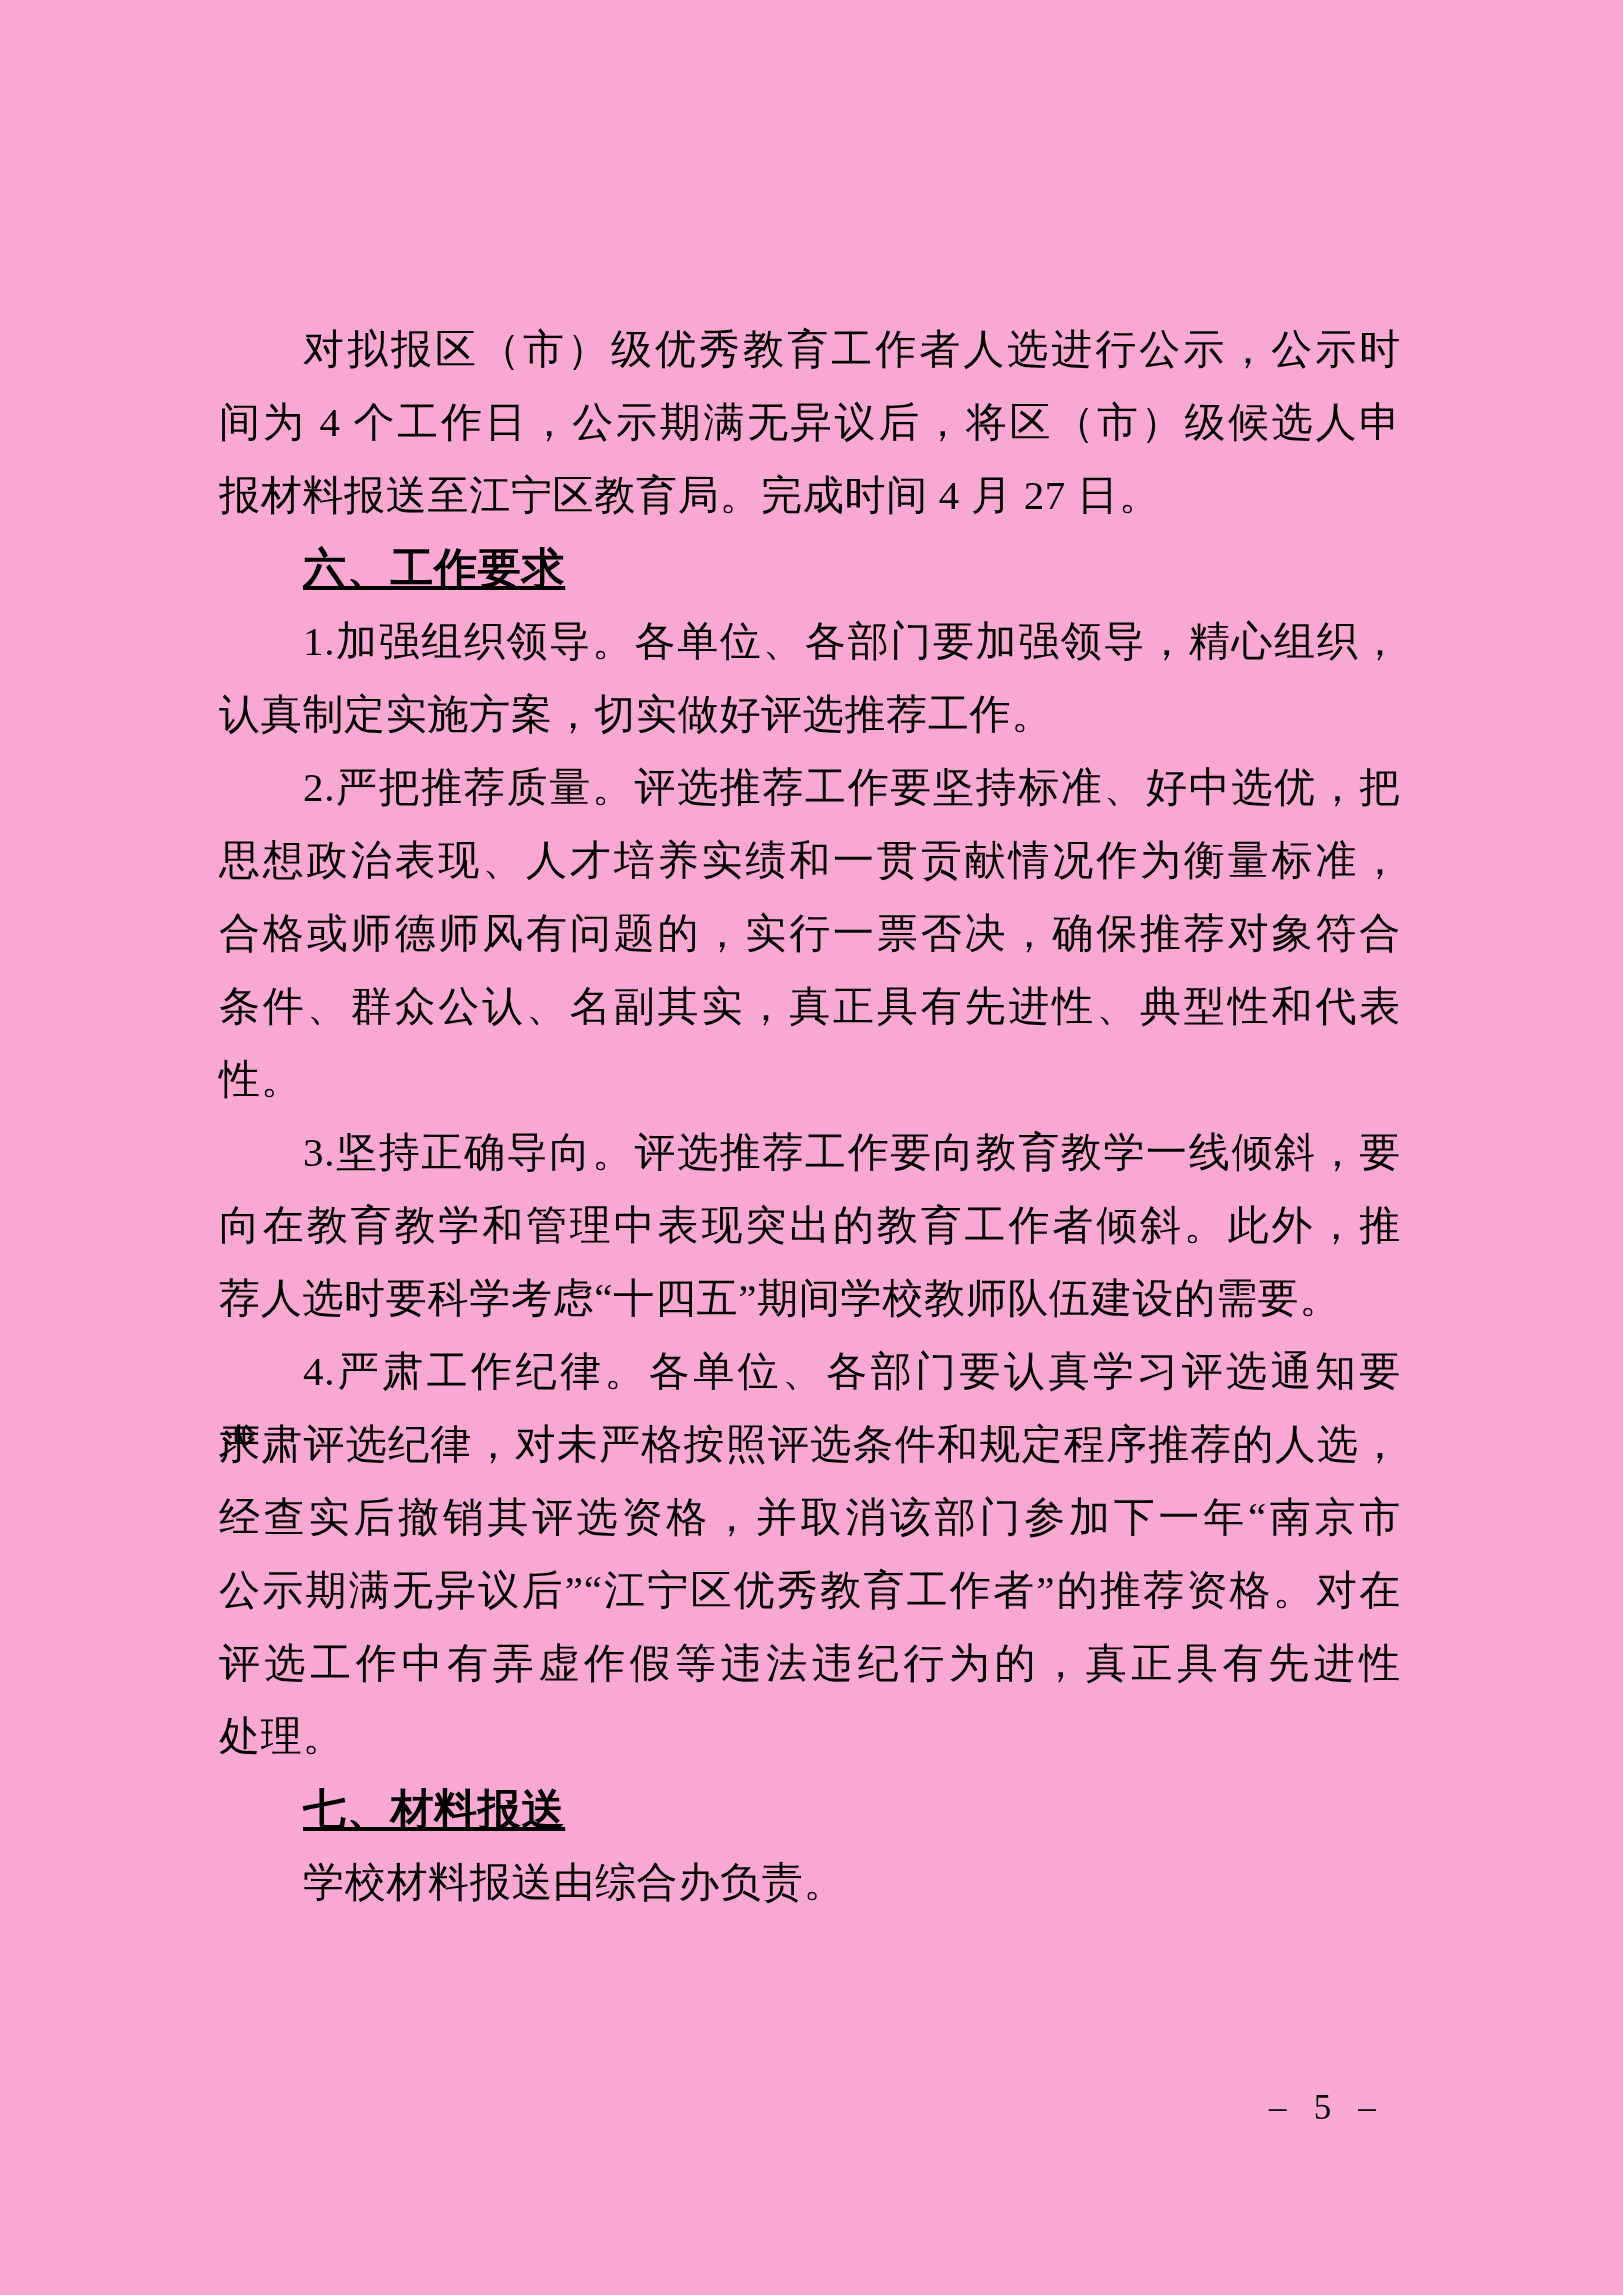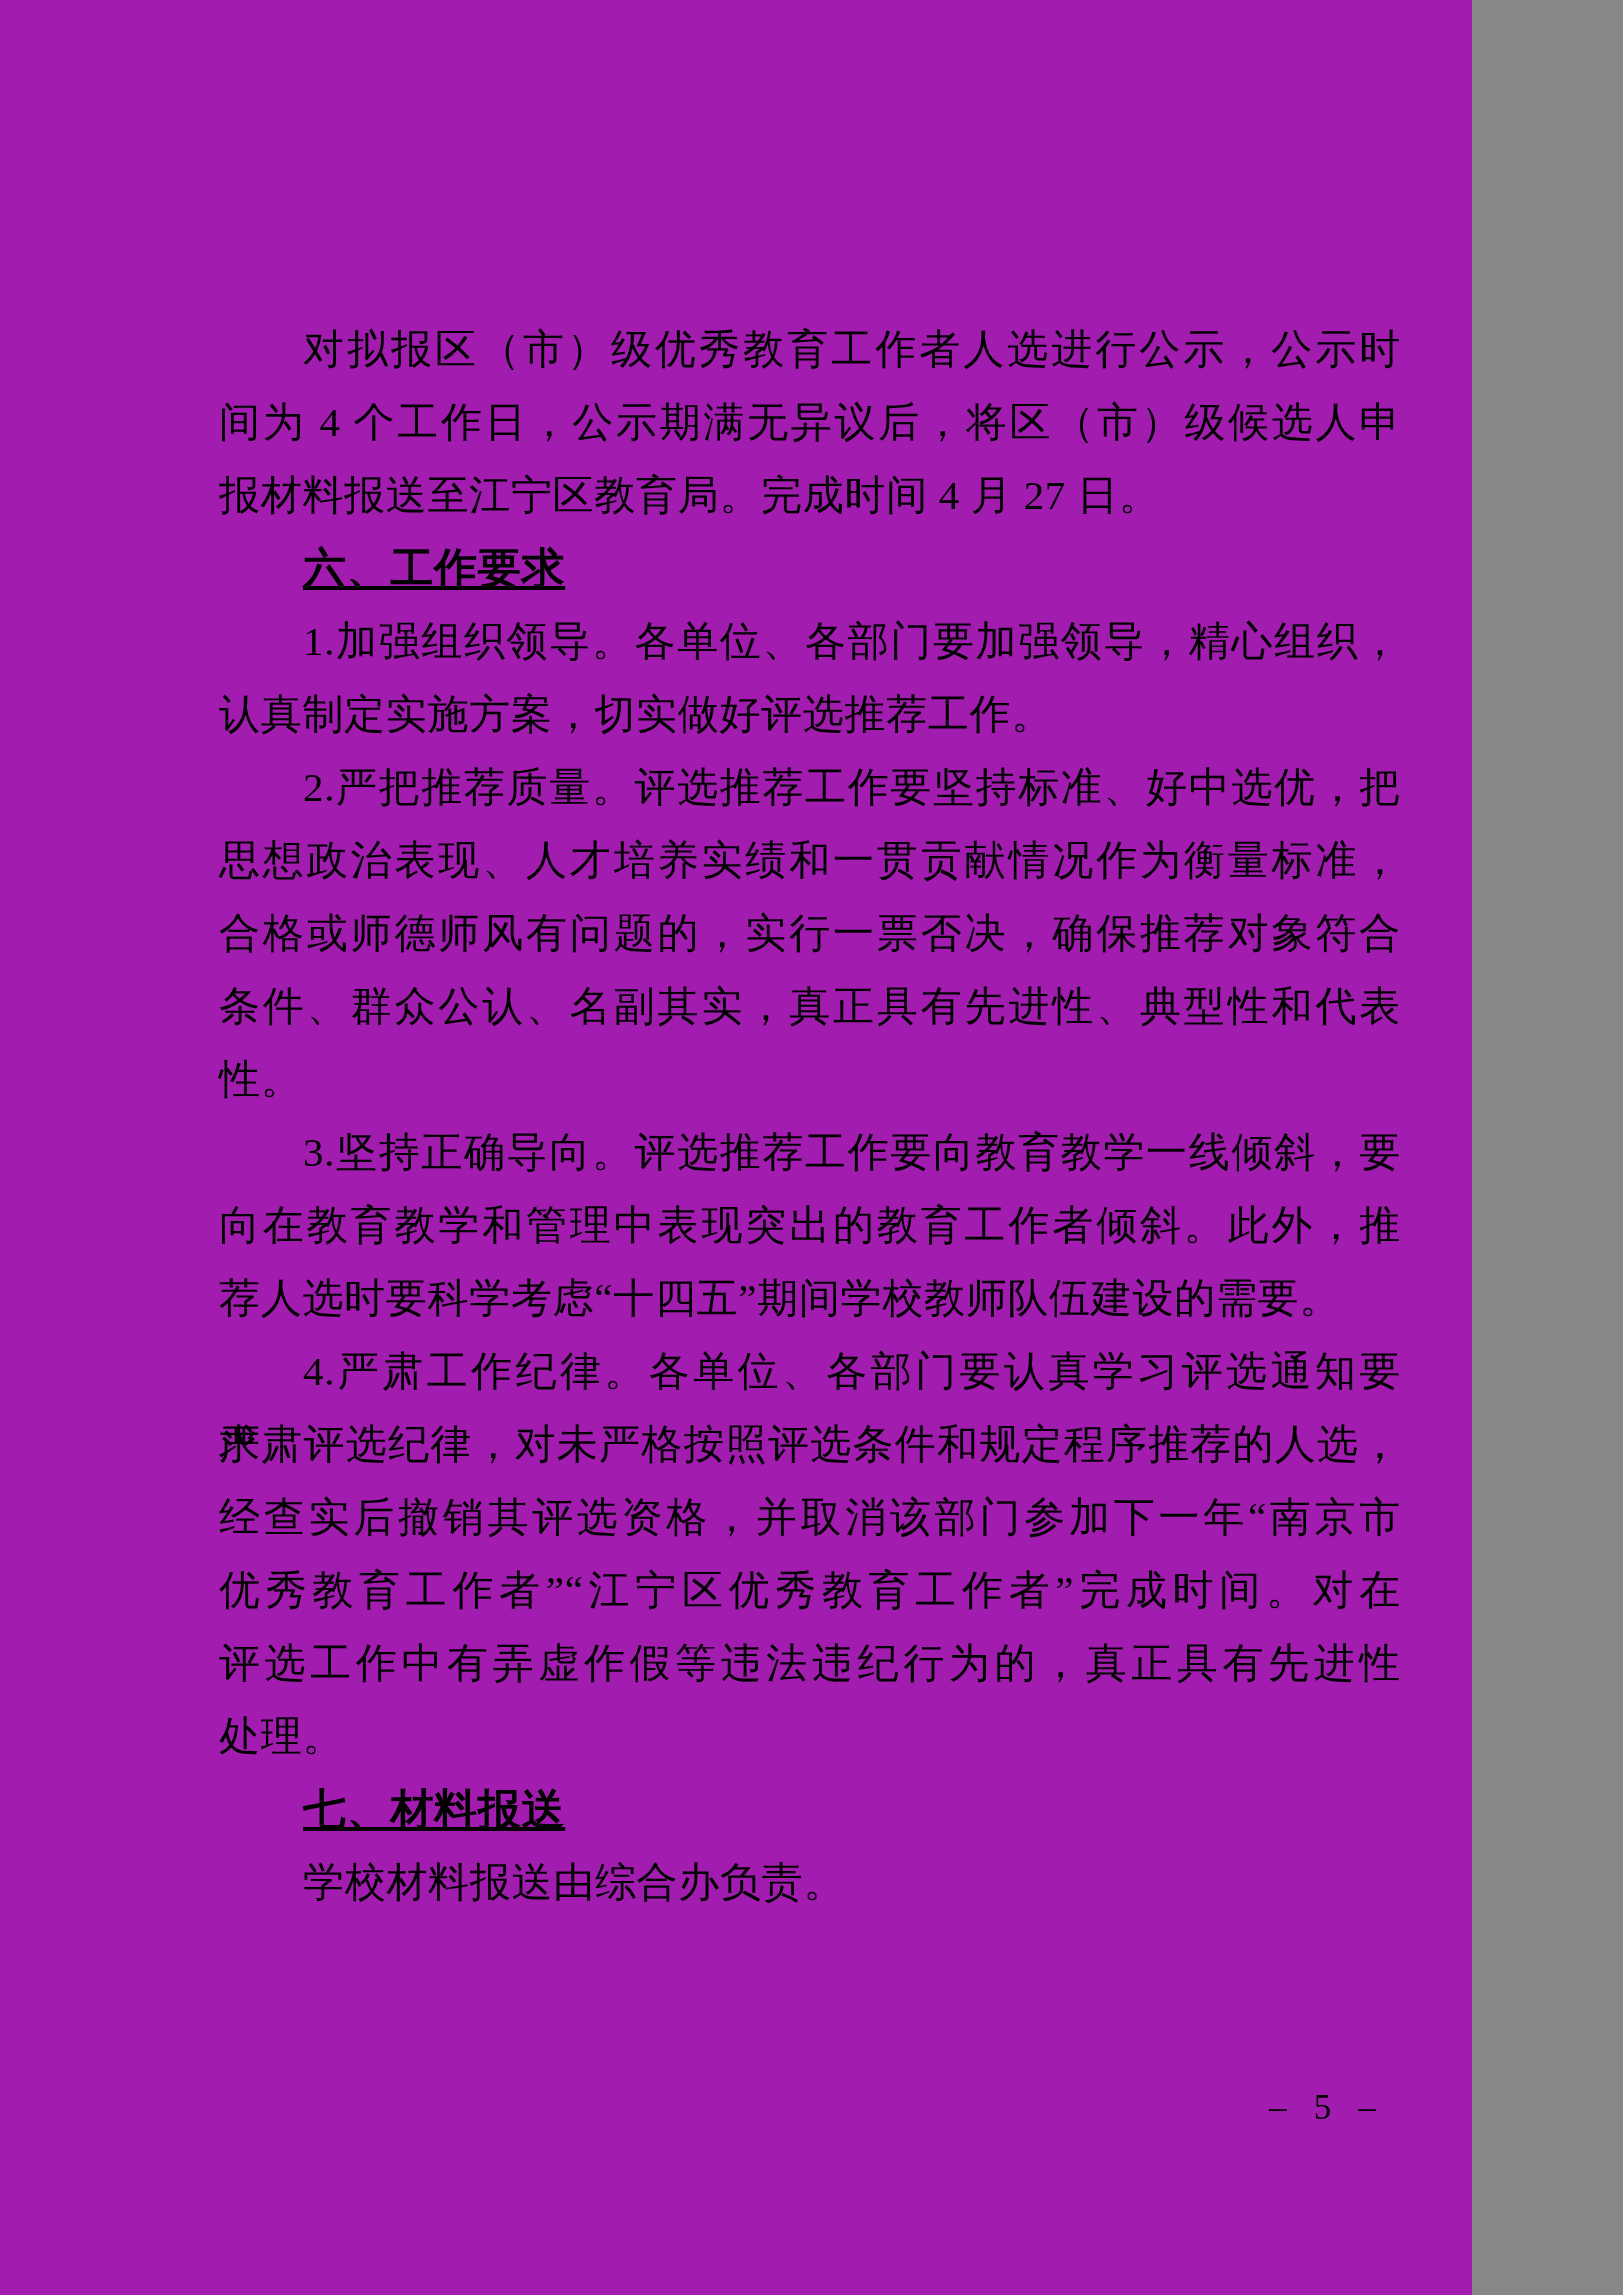--- a/index.html
+++ b/index.html
@@ -1,20 +1,20 @@
 <!DOCTYPE html>
 <html style="font-size:10.5px"><head>
 <meta charset="utf-8">
 <style>
   html, body { margin: 0; padding: 0; background: #888; }
   .page {
     position: relative;
-    width: 1472px;
+    width: 1623px;
     height: 2295px;
-    background: #a21caf;
+    background: #f9a8d4;
     color: #000000;
     font-family: "Liberation Serif", serif;
     overflow: hidden;
   }
   .text-block {
     position: absolute;
     left: 219px;
     top: 313px;
     width: 1182px;
   }
@@ -65,21 +65,21 @@
     <div class="line">思想政治表现、人才培养实绩和一贯贡献情况作为衡量标准，</div>
     <div class="line">合格或师德师风有问题的，实行一票否决，确保推荐对象符合</div>
     <div class="line">条件、群众公认、名副其实，真正具有先进性、典型性和代表</div>
     <div class="line end">性。</div>
     <div class="line indent">3.坚持正确导向。评选推荐工作要向教育教学一线倾斜，要</div>
     <div class="line">向在教育教学和管理中表现突出的教育工作者倾斜。此外，推</div>
     <div class="line end">荐人选时要科学考虑“十四五”期间学校教师队伍建设的需要。</div>
     <div class="line indent">4.严肃工作纪律。各单位、各部门要认真学习评选通知要求，</div>
     <div class="line">严肃评选纪律，对未严格按照评选条件和规定程序推荐的人选，</div>
     <div class="line">经查实后撤销其评选资格，并取消该部门参加下一年“南京市</div>
-    <div class="line">优秀教育工作者”“江宁区优秀教育工作者”完成时间。对在</div>
+    <div class="line">公示期满无异议后”“江宁区优秀教育工作者”的推荐资格。对在</div>
     <div class="line">评选工作中有弄虚作假等违法违纪行为的，真正具有先进性</div>
     <div class="line end">处理。</div>
     <div class="line heading indent">七、材料报送</div>
     <div class="line indent end">学校材料报送由综合办负责。</div>
   </div>
 
   <div class="page-footer">– 5 –</div>
 
 </div>
 

